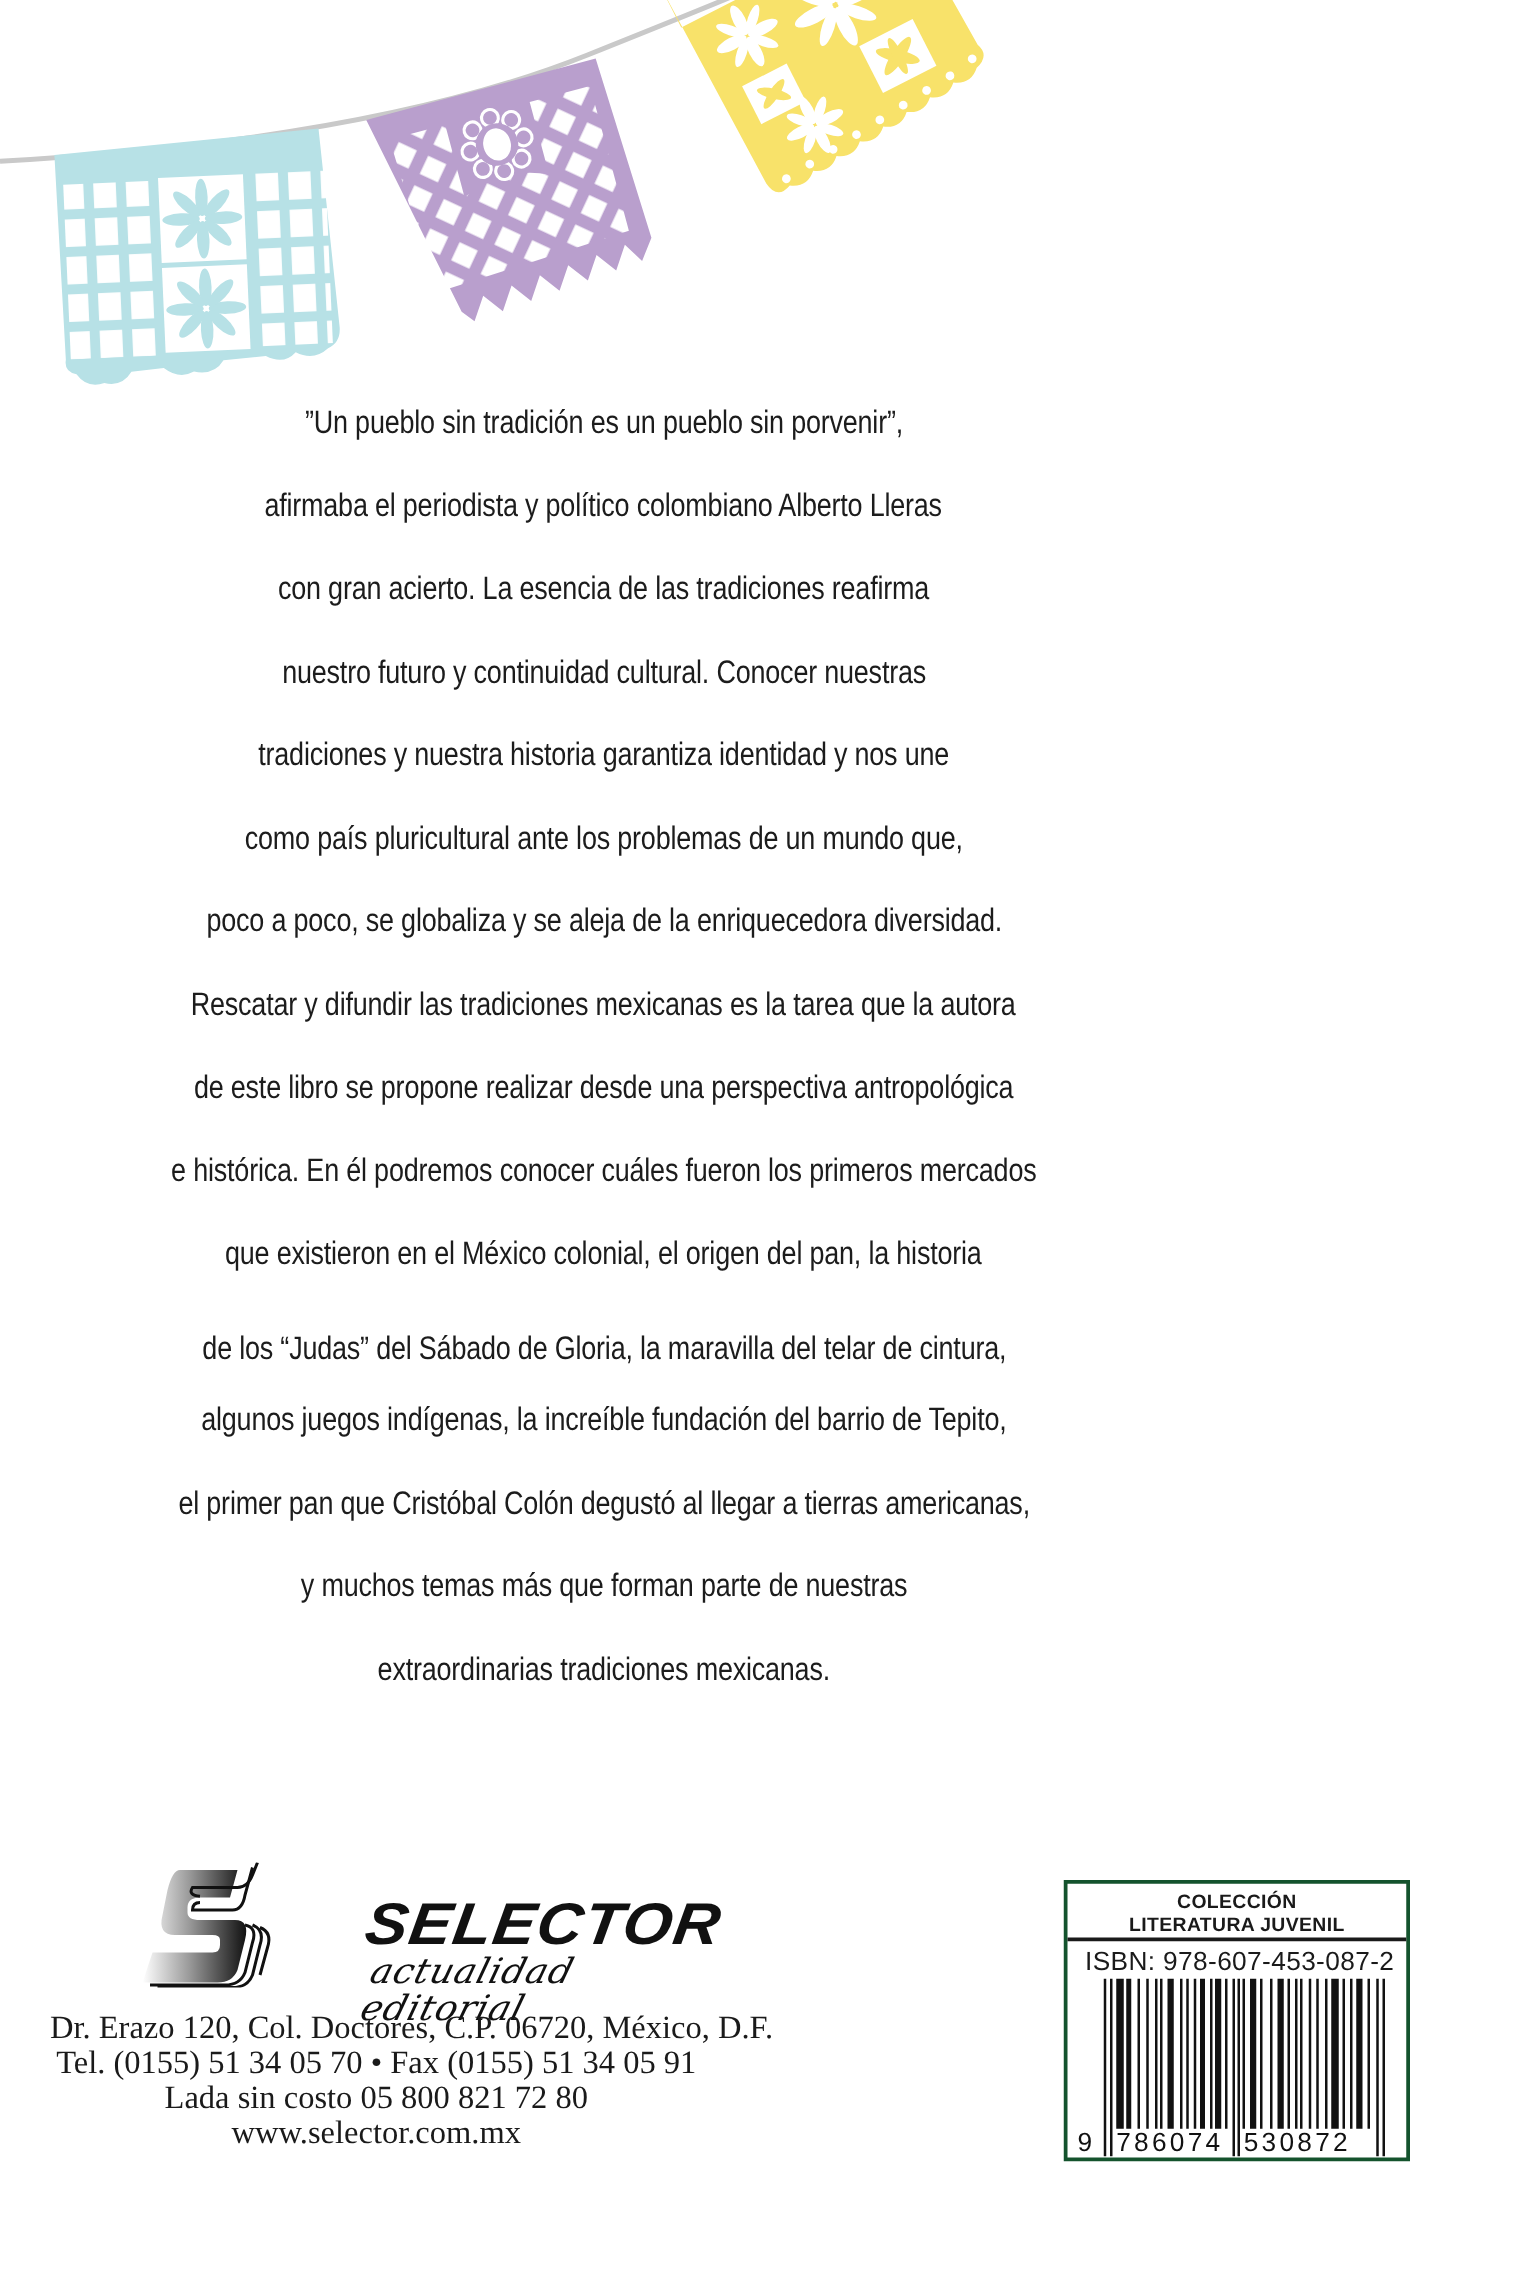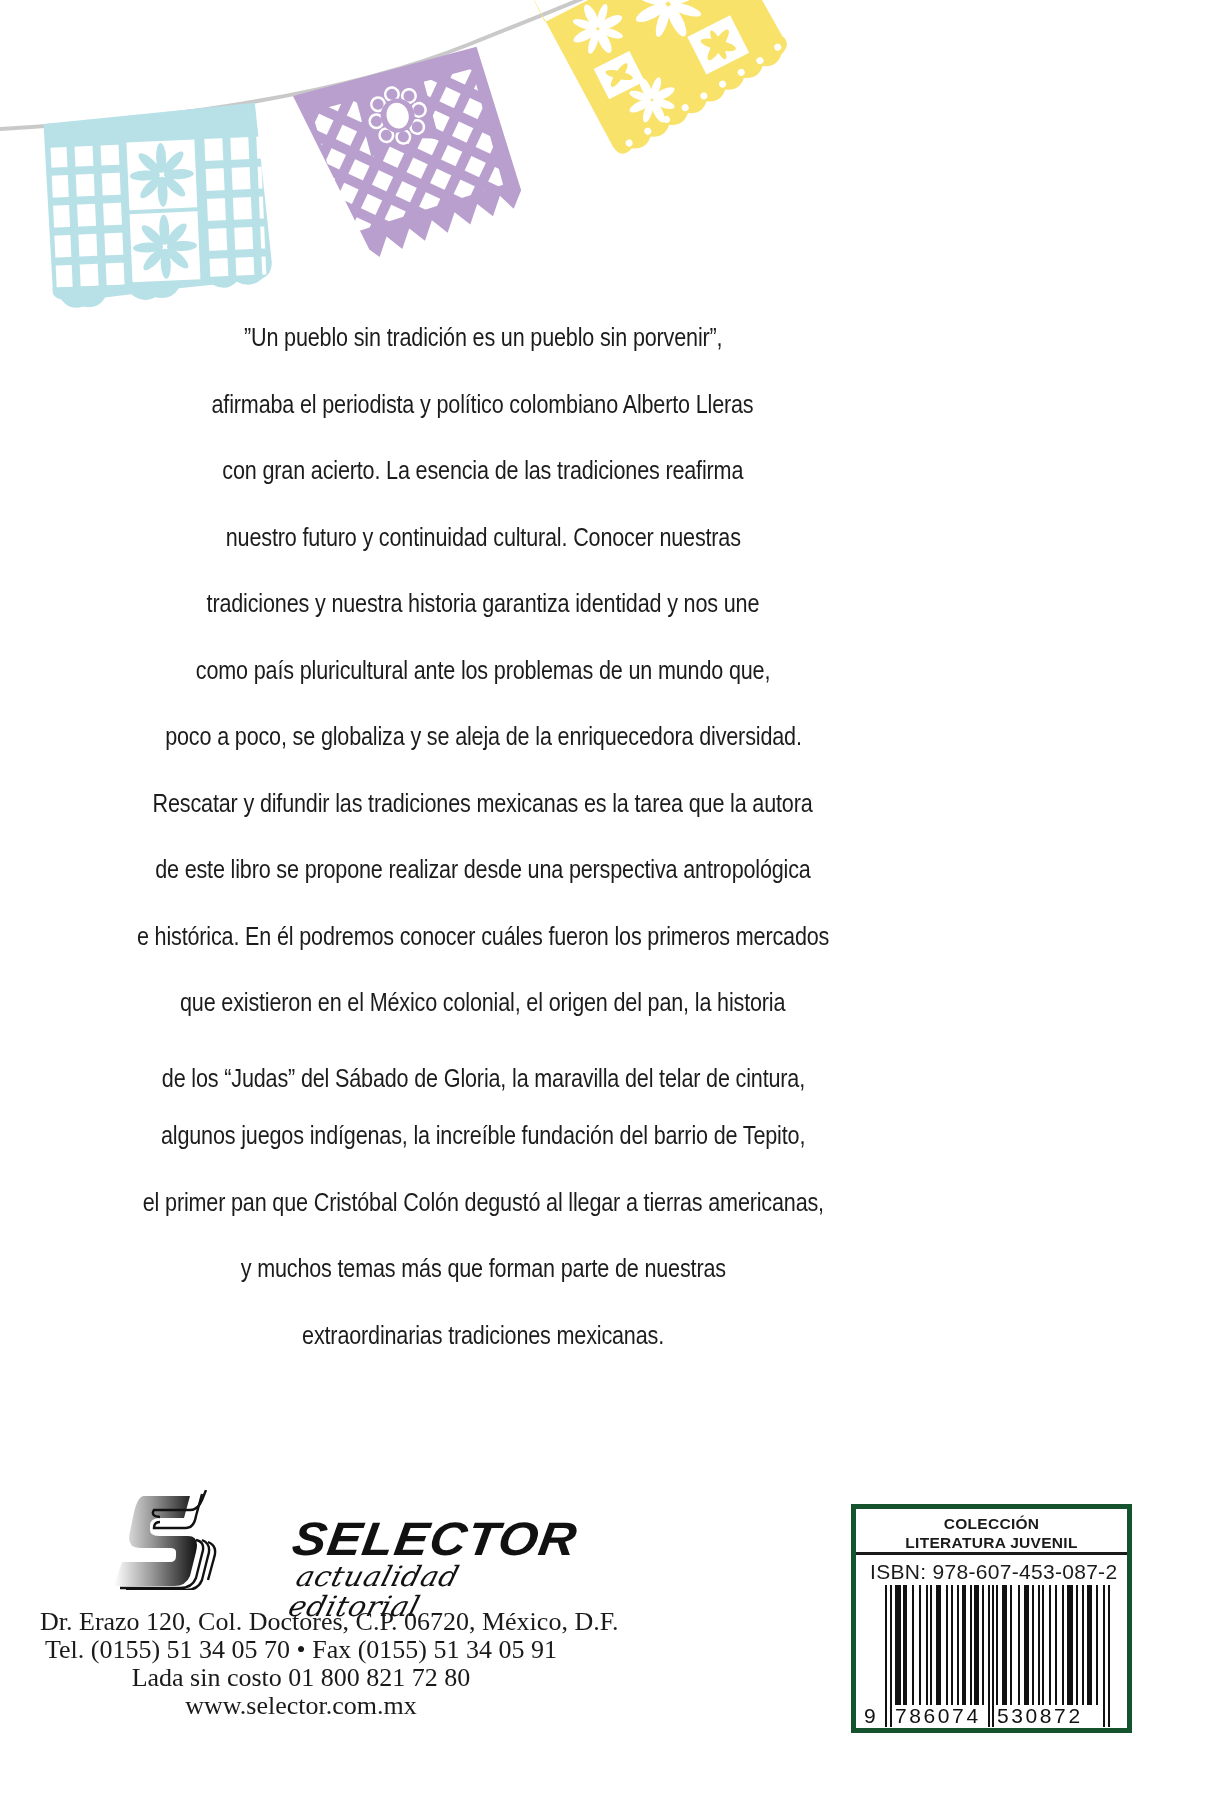--- a/index.html
+++ b/index.html
@@ -21,21 +21,21 @@
   }
   .logo-tag {
     position: absolute; left: 183px; top: 74px; font-family: "DejaVu Serif", serif;
     font-style: italic; font-size: 28px; line-height: 30px; color: #111; letter-spacing: 0.5px;
     transform: scaleX(1.05) skewX(-14deg); transform-origin: left;
   }
   .address { position: absolute; left: 0; top: 128px; width: 522px; text-align: center; }
   .address div { font-family: Liberation Serif, serif; font-size: 26px; line-height: 28px; color: #1a1a1a; white-space: nowrap; }
   .isbn-box {
     position: absolute; left: 851px; top: 1504px; width: 271px; height: 219px;
-    border: 5px solid #14532d; background: #fff;
+    border: 3px solid #14532d; background: #fff;
   }
   .isbn-header {
     height: 46px; border-bottom: 3px solid #1a1a1a; text-align: center;
     font-family: "Liberation Sans", sans-serif; font-weight: bold; font-size: 15.5px; line-height: 19px;
     padding-top: 5px; box-sizing: border-box; color: #1a1a1a; letter-spacing: 0.3px;
   }
   .isbn-number { position: absolute; left: 14px; top: 52px; font-size: 21px; line-height: 22px; color: #1a1a1a; letter-spacing: 0.3px; }
   .barcode { position: absolute; left: 0; top: 73px; width: 271px; height: 146px; }
 </style>
 </head>
@@ -221,21 +221,21 @@
         <path d="M92,50 Q102,54 98,66 L92,90 Q88,100 76,100 L16,100"></path>
         <path d="M98,52 Q108,56 104,68 L98,90"></path>
       </g>
     </svg>
     <div class="logo-word">SELECTOR</div>
     <div class="logo-tag">actualidad editorial</div>
   </div>
   <div class="address">
     <div>Dr. Erazo 120, Col. Doctores, C.P. 06720, México, D.F.</div>
     <div>Tel. (0155) 51 34 05 70 • Fax (0155) 51 34 05 91</div>
-    <div>Lada sin costo 01 800 821 72 80</div>
+    <div>Lada sin costo 05 800 821 72 80</div>
     <div>www.selector.com.mx</div>
   </div>
 </div>
 
 <div class="isbn-box">
   <div class="isbn-header">
     <div>COLECCIÓN</div>
     <div>LITERATURA JUVENIL</div>
   </div>
   <div class="isbn-number">ISBN:  978-607-453-087-2</div>

